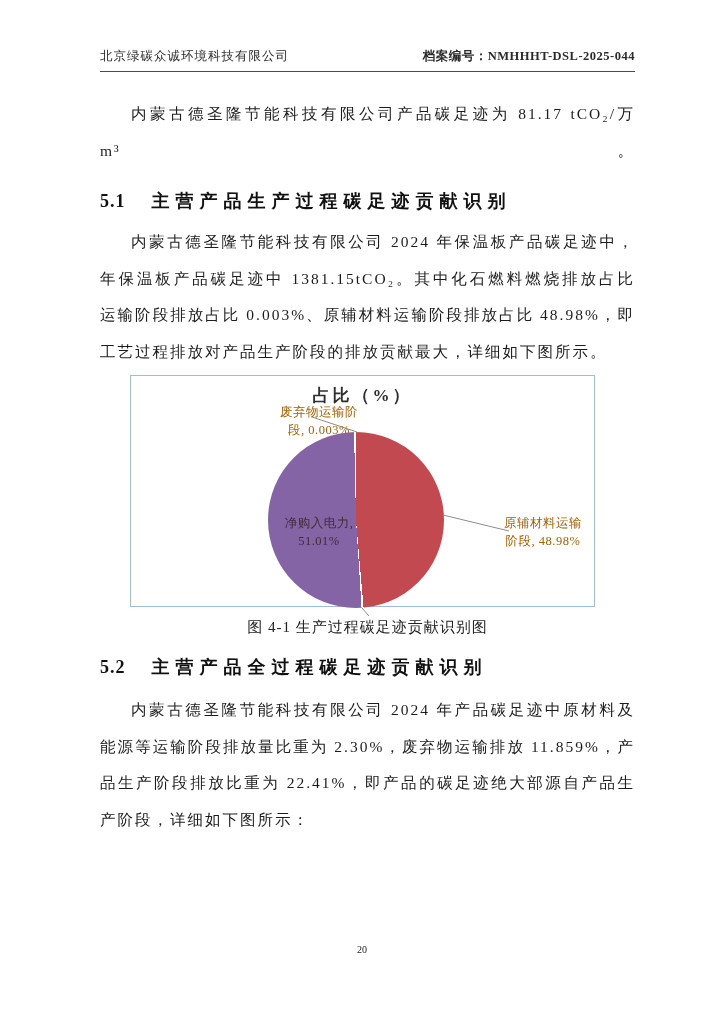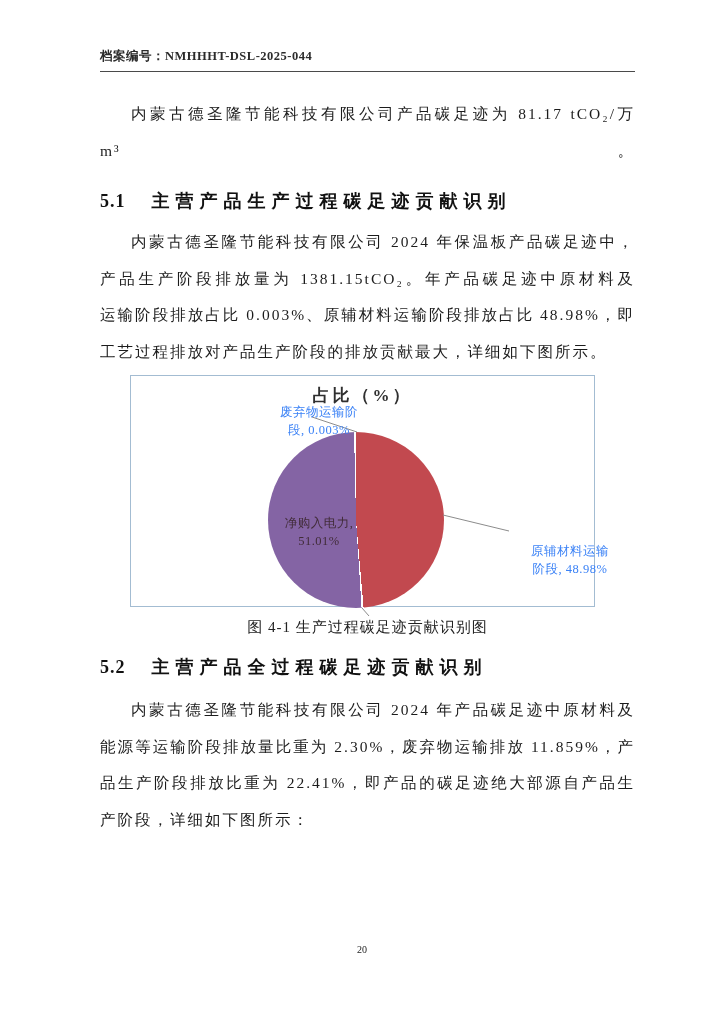--- a/index.html
+++ b/index.html
@@ -42,55 +42,56 @@
   .c-title{
     position:absolute;top:8px;left:0;width:100%;text-align:center;
     font-size:17px;font-weight:bold;letter-spacing:3px;color:#2f2f2f;
   }
   .pie{
     position:absolute;left:137px;top:56px;width:176px;height:176px;
     border-radius:50%;background:#c2494f;
   }
   .plabel{
     position:absolute;text-align:center;font-size:12.5px;line-height:18px;
-    letter-spacing:0.5px;color:#3b82f6;
+    letter-spacing:0.5px;color:#a16207;
   }
   .pl-waste{left:118px;top:27px;width:140px;}
   .pl-elec{left:118px;top:138px;width:140px;color:#412c38;}
-  .pl-mat{left:366px;top:138px;width:146px;margin-top:28px;}
+  .pl-mat{left:339px;top:138px;width:146px;}
   .pl-fossil{left:163px;top:235px;width:154px;}
   .leaders{position:absolute;left:0;top:0;width:465px;height:270px;pointer-events:none;}
   .caption{
     margin-top:10px;text-align:center;font-size:15px;letter-spacing:1px;
     line-height:20px;color:#222;
   }
   .pageno{
     position:absolute;top:944px;left:0;width:724px;text-align:center;
     font-size:10px;color:#222;
   }
 </style>
 </head>
 <body>
 
 <div class="page">
   <div class="content">
 
     <div class="hdr">
+      <span>北京绿碳众诚环境科技有限公司</span>
       <span class="docno">档案编号：NMHHHT-DSL-2025-044</span>
     </div>
 
     <div class="pline just indent intro">内蒙古德圣隆节能科技有限公司产品碳足迹为 81.17 tCO₂/万 m³。</div>
 
     <div class="h-sec" id="h51">
       <span class="num">5.1</span><span>主营产品生产过程碳足迹贡献识别</span>
     </div>
 
     <div id="para51">
       <div class="pline just indent">内蒙古德圣隆节能科技有限公司 2024 年保温板产品碳足迹中，</div>
-      <div class="pline just">产品生产阶段排放量为 1381.15tCO₂。年产品碳足迹中原材料及</div>
+      <div class="pline just">年保温板产品碳足迹中 1381.15tCO₂。其中化石燃料燃烧排放占比</div>
       <div class="pline just">运输阶段排放占比 0.003%、原辅材料运输阶段排放占比 48.98%，即</div>
       <div class="pline">工艺过程排放对产品生产阶段的排放贡献最大，详细如下图所示。</div>
     </div>
 
     <div class="chartbox">
       <div class="c-title">占比（%）</div>
 
       <div class="pie" id="pie" style="background: conic-gradient(rgb(194, 73, 79) 0deg, rgb(194, 73, 79) 175.08deg, rgb(255, 255, 255) 175.08deg, rgb(255, 255, 255) 176.37deg, rgb(132, 100, 164) 176.37deg, rgb(132, 100, 164) 358.71deg, rgb(255, 255, 255) 358.71deg, rgb(255, 255, 255) 360deg);"></div>
 
       <svg class="leaders" viewBox="0 0 465 270" xmlns="http://www.w3.org/2000/svg">

